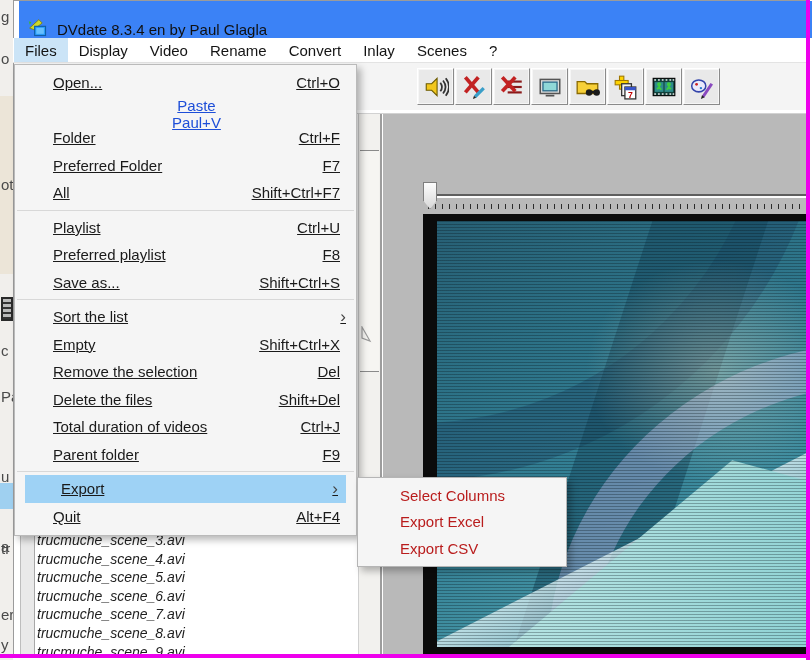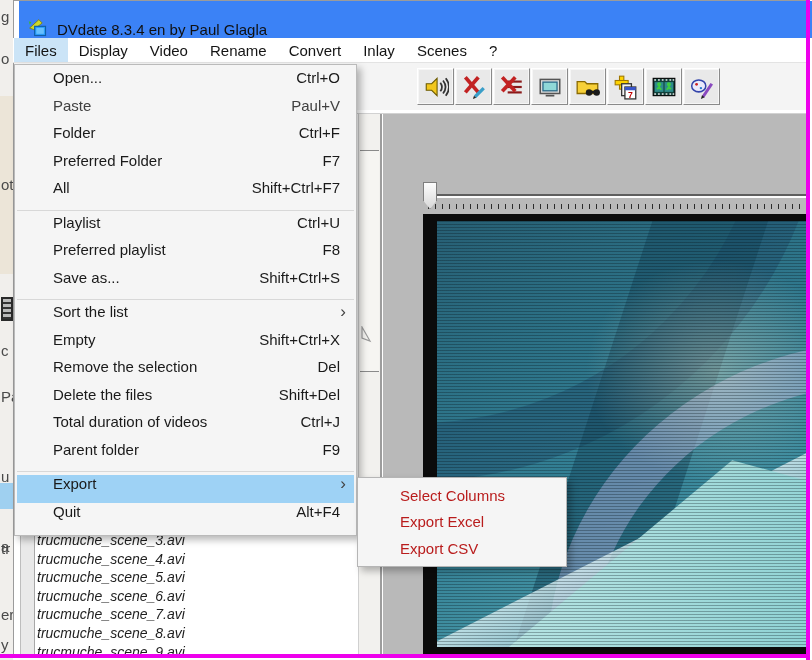--- a/index.html
+++ b/index.html
@@ -54,26 +54,26 @@
   .vimg .arc1 { position:absolute; left:110px; top:120px; width:680px; height:640px; border-radius:50%; border:42px solid rgba(155,170,210,.55); }
   .vimg .arc2 { position:absolute; left:-430px; top:-560px; width:820px; height:820px; border-radius:50%; border:58px solid rgba(28,70,100,.40); }
   .vimg .band-dark { position:absolute; left:150px; top:-60px; width:110px; height:540px; transform:rotate(18deg); background:rgba(20,70,92,.50); }
   .vimg .band-light { position:absolute; left:-80px; top:290px; width:700px; height:120px; transform:rotate(-27deg); background:linear-gradient(rgba(215,238,242,.8),rgba(150,195,210,.25)); }
   .vimg .tri { position:absolute; left:60px; bottom:-10px; width:560px; height:240px; background:linear-gradient(105deg,#bfe8e6,#8fd2d4 60%,#63b4bd); clip-path:polygon(0 100%,42% 18%,100% 55%,100% 100%); }
   .vimg .glow { position:absolute; right:-40px; top:40px; width:260px; height:220px; background:radial-gradient(closest-side,rgba(255,245,215,.35),rgba(255,255,255,0)); }
   .vimg .scan { position:absolute; inset:0; background:repeating-linear-gradient(180deg,rgba(6,18,24,.30) 0 1px,rgba(0,0,0,0) 1px 3px); }
 
   
   .dropdown { position:absolute; left:14px; top:64px; width:343px; background:#f5f5f5; border:1px solid #bababa; box-shadow:4px 4px 7px rgba(0,0,0,.28); padding:4px 0 5px 0; z-index:10; }
-  .mi { height:27.5px; display:flex; align-items:flex-start; font-size:15px; color:#1a1a1a; padding:0 16px 0 38px; }
+  .mi { height:27.5px; display:flex; align-items:center; font-size:15px; color:#1a1a1a; padding:0 16px 0 38px;text-decoration:underline; }
   .mi .lbl { flex:1 1 auto; white-space:nowrap; }
   .mi .sc { flex:0 0 auto; white-space:nowrap; }
   .mi .arrow { flex:0 0 auto; font-size:17px; line-height:1; color:#444; transform:translateX(6px); }
-  .mi.disabled { color:#404040; }
-  .mi.hl { background:#9ed2f5; margin:0 2px; padding:0 14px 0 36px; }
+  .mi.disabled { color:#1d4ed8;flex-direction:column; }
+  .mi.hl { background:#9ed2f5; margin:0 10px; padding:0 14px 0 36px; }
   .msep { height:1px; background:#d8d8d8; margin:3px 2px; }
 
   
   .submenu { position:absolute; left:357px; top:477px; width:210px; background:#f5f5f5; border:1px solid #b5b5b5; box-shadow:4px 4px 7px rgba(0,0,0,.28); padding:4px 0; z-index:11; }
   .smi { height:26.5px; display:flex; align-items:center; font-size:15px; color:#b91c1c; padding:0 12px 0 42px; white-space:nowrap; }
 
   
   .snap-right { position:absolute; left:806px; top:0; width:4px; height:660px; background:#ee00ec; z-index:50; }
   .snap-bottom { position:absolute; left:0; top:654px; width:810px; height:4px; background:#ee00ec; z-index:50; }
 </style>

